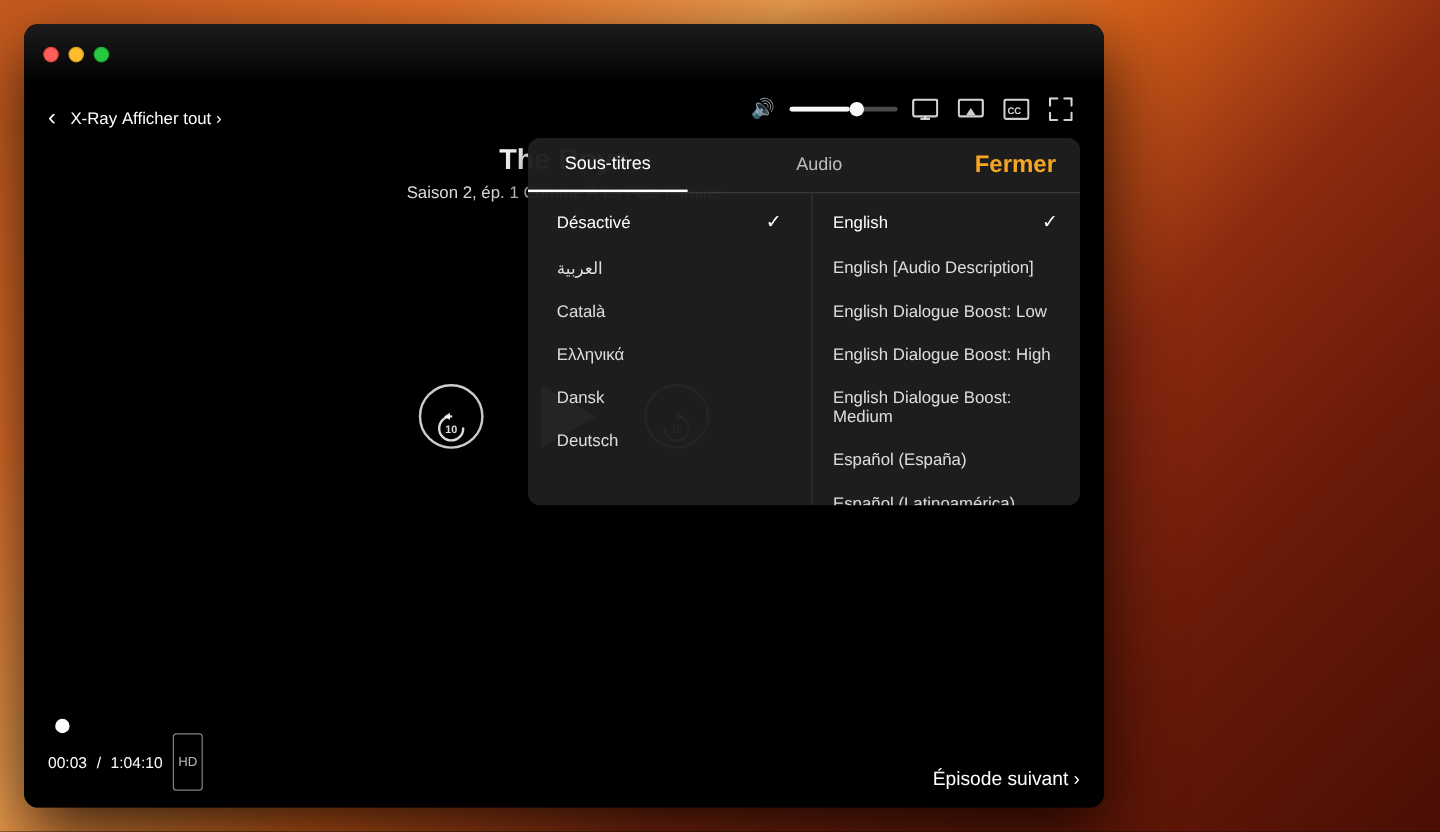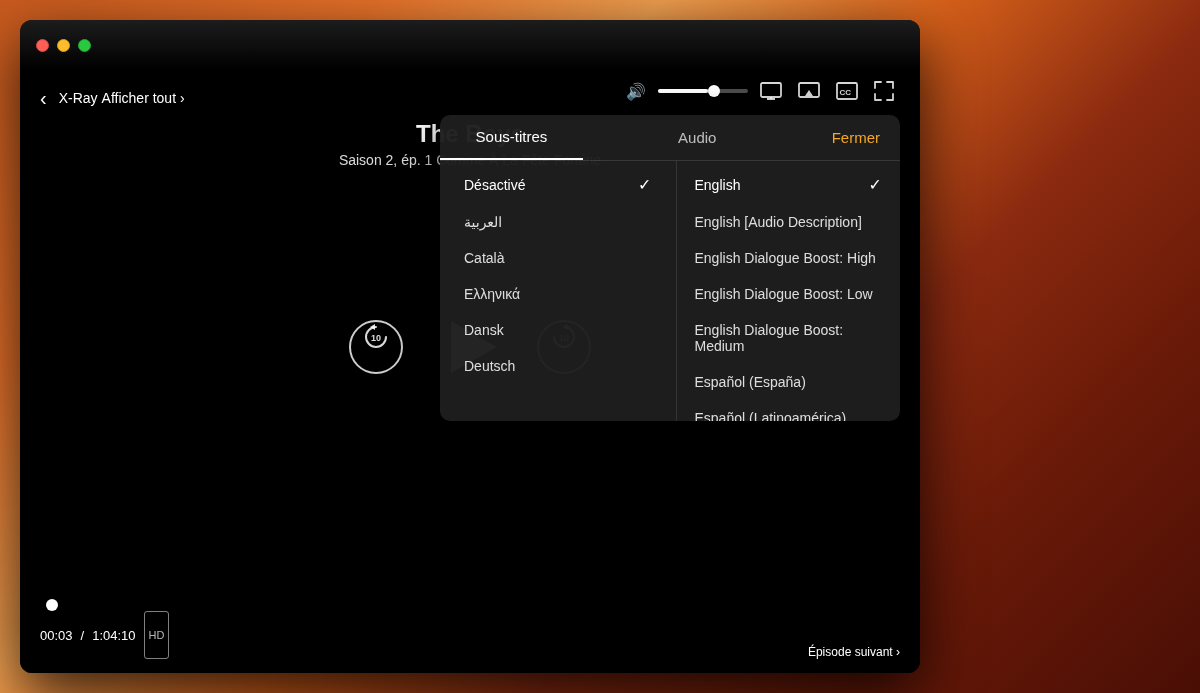--- a/index.html
+++ b/index.html
@@ -142,21 +142,21 @@
       justify-content: center;
     }
 
     .rewind-btn, .forward-btn {
       width: 54px;
       height: 54px;
       border: 2.5px solid rgba(255,255,255,0.8);
       border-radius: 50%;
       position: relative;
       display: flex;
-      align-items: flex-start;
+      align-items: flex-end;
       justify-content: center;
     }
 
     .rewind-btn svg, .forward-btn svg {
       width: 30px;
       height: 30px;
     }
 
     .play-btn {
       width: 0;
@@ -226,21 +226,21 @@
     .hd-badge {
       font-size: 11px;
       color: rgba(255,255,255,0.7);
       border: 1px solid rgba(255,255,255,0.5);
       padding: 17px 4px;
       border-radius: 3px;
     }
 
     .next-episode {
       color: #fff;
-      font-size: 12px;
+      font-size: 16px;
       cursor: pointer;
     }
 
     
     .top-right-controls {
       position: absolute;
       top: 58px;
       right: 20px;
       display: flex;
       align-items: center;
@@ -323,22 +323,22 @@
     }
 
     .dropdown-tab.active {
       color: #fff;
       border-bottom: 2px solid #fff;
     }
 
     .dropdown-close {
       padding: 0 20px;
       color: #f5a623;
-      font-size: 15px;
-      font-weight: 400;
+      font-size: 20px;
+      font-weight: 700;
       cursor: pointer;
       white-space: nowrap;
     }
 
     .dropdown-body {
       display: flex;
       height: 260px;
     }
 
     .dropdown-col {
@@ -542,24 +542,24 @@
       <div class="right-col-wrapper">
         <div class="right-col-scroll" id="audio-col">
             <div class="dropdown-item selected">
               <span>English</span>
               <span class="check">✓</span>
             </div>
             <div class="dropdown-item">
               <span>English [Audio Description]</span>
             </div>
             <div class="dropdown-item">
+              <span>English Dialogue Boost: Low</span>
+            </div>
+            <div class="dropdown-item">
               <span>English Dialogue Boost: High</span>
-            </div>
-            <div class="dropdown-item">
-              <span>English Dialogue Boost: Low</span>
             </div>
             <div class="dropdown-item">
               <span>English Dialogue Boost: Medium</span>
             </div>
             <div class="dropdown-item">
               <span>Español (España)</span>
             </div>
             <div class="dropdown-item">
               <span>Español (Latinoamérica)</span>
             </div>

